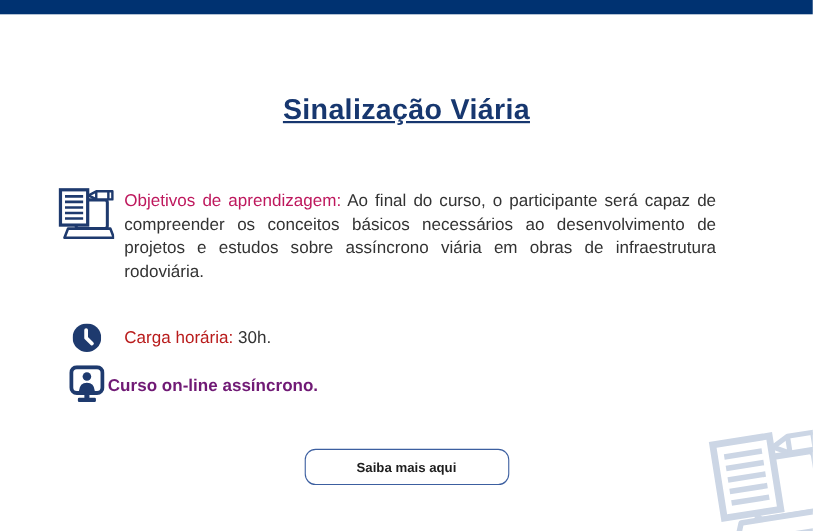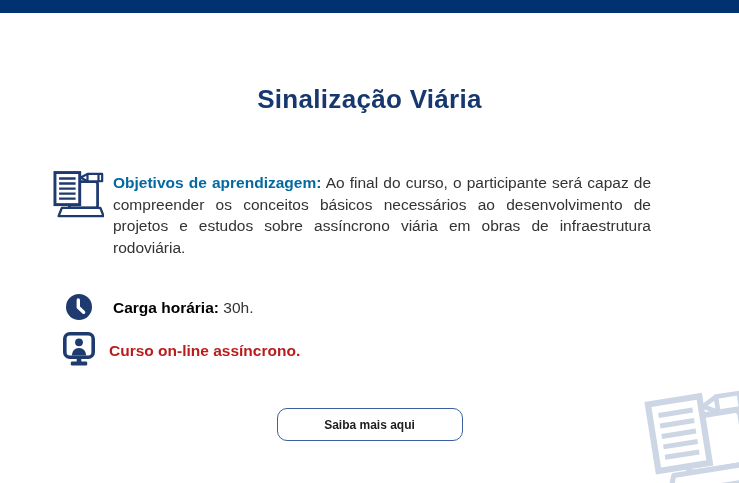--- a/index.html
+++ b/index.html
@@ -23,62 +23,63 @@
   }
   .title {
     position: absolute;
     top: 84px; left: 0;
     width: 100%;
     text-align: center;
     font-size: 26px;
     font-weight: 700;
     letter-spacing: 0.3px;
     color: #17376f;
+    text-decoration: underline;
   }
   .objectives-icon {
     position: absolute;
     left: 49px; top: 170px;
     width: 55px; height: 50px;
     color: #1e3a6e;
   }
   .objectives-text {
     position: absolute;
     left: 113px; top: 172px;
     width: 538px;
     font-size: 15.5px;
     line-height: 21.7px;
     color: #333333;
     text-align: justify;
   }
-  .objectives-text .lead { font-weight: 700; color: #0369a1; }
+  .objectives-text .lead { font-weight: 400; color: #be185d; }
   .clock-icon {
     position: absolute;
     left: 66px; top: 294px;
     width: 26px; height: 26px;
     color: #1e3a6e;
   }
   .duration-text {
     position: absolute;
     left: 113px; top: 299px;
     font-size: 15.5px;
     color: #333333;
   }
-  .duration-text .label { font-weight: 700; color: #000000; }
+  .duration-text .label { font-weight: 400; color: #b91c1c; }
   .monitor-icon {
     position: absolute;
     left: 63px; top: 332px;
     width: 32px; height: 36px;
     color: #1e3a6e;
   }
   .format-text {
     position: absolute;
-    left: 109px; top: 342px;
+    left: 98px; top: 342px;
     font-size: 15.5px;
     font-weight: 700;
-    color: #b91c1c;
+    color: #701a75;
   }
   .cta-button {
     position: absolute;
     left: 50%; top: 408px;
     transform: translateX(-50%);
     width: 186px; height: 33px;
     display: flex; align-items: center; justify-content: center;
     background: #ffffff;
     border: 1.5px solid #3c5fa0;
     border-radius: 10px;

